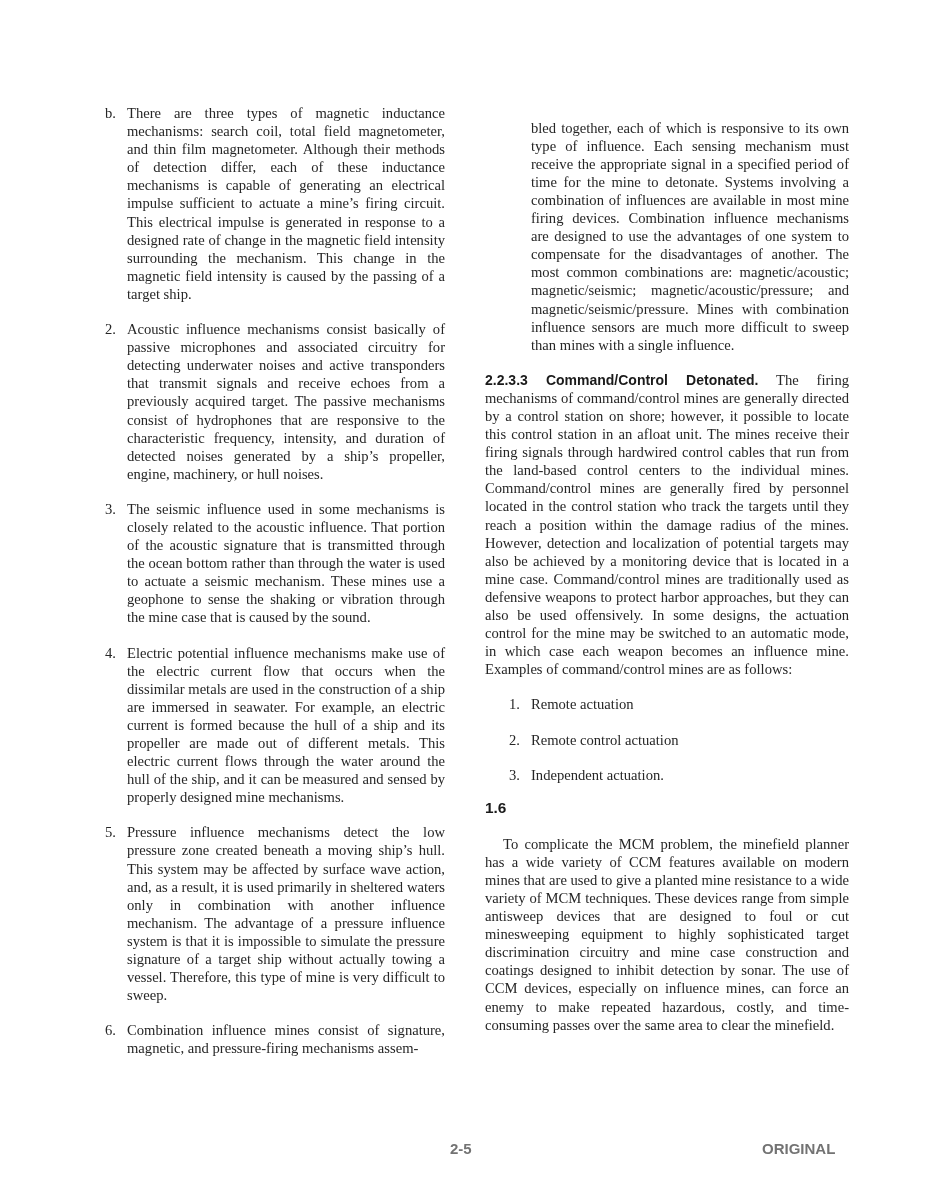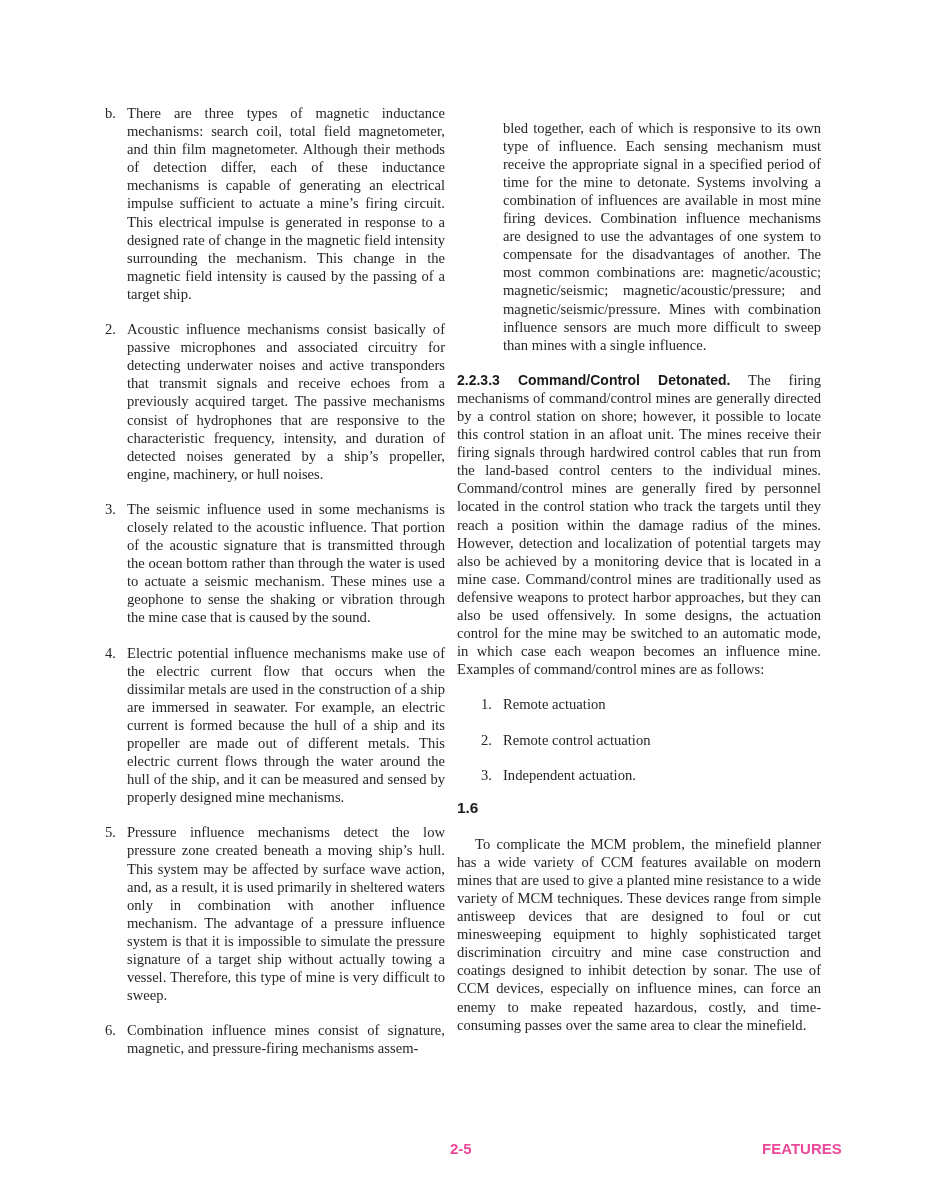--- a/index.html
+++ b/index.html
@@ -1,34 +1,34 @@
 <!DOCTYPE html>
 <html><head>
   <meta charset="utf-8">
   <style>
     html, body { margin: 0; padding: 0; background: #ffffff; }
     body { width: 926px; height: 1198px; position: relative; overflow: hidden; }
     .page { position: absolute; left: 0; top: 0; width: 926px; height: 1198px; background: #fff; color: #222; }
     .col { position: absolute; font-family: "Liberation Serif", serif; font-size: 14.6px; line-height: 18.1px; text-align: justify; color: #262626; }
     .col-left { left: 105px; top: 104px; width: 340px; }
-    .col-right { left: 457px; top: 104px; width: 364px; }
+    .col-right { left: 485px; top: 104px; width: 364px; }
     .item { display: flex; margin-bottom: 17px; }
     .item .num { flex: 0 0 22px; text-align: left; }
     .item .txt { flex: 1; text-align: justify; }
     .item-b .num { flex: 0 0 22px; }
     .cont { padding-left: 46px; margin-bottom: 17px; }
     .para { margin: 0 0 17px 0; }
     .h-inline { font-family: "Liberation Sans", sans-serif; font-weight: bold; font-size: 14px; color: #1a1a1a; }
     .sublist { padding-left: 24px; margin: 4px 0 0 0; }
     .sublist .sub { display: flex; margin-bottom: 17px; }
     .sublist .sub .num { flex: 0 0 22px; }
     .section-h { display: flex; font-family: "Liberation Sans", sans-serif; font-weight: bold; font-size: 15.4px; line-height: 18px; color: #1a1a1a; margin: -2px 0 18px 0; }
     .section-h .snum { flex: 0 0 34px; }
     .indent { text-indent: 18px; }
-    .footer { position: absolute; top: 1140px; font-family: "Liberation Sans", sans-serif; font-weight: bold; font-size: 15px; color: #ec4899; }
+    .footer { position: absolute; top: 1140px; font-family: "Liberation Sans", sans-serif; font-weight: bold; font-size: 15px; color: #737373; }
     .footer-page { left: 450px; }
     .footer-status { left: 762px; }
   </style>
 </head>
 <body>
 
 <div class="page">
 
   <div class="col col-left">
     <div class="item item-b">
@@ -80,14 +80,14 @@
     </div>
 
     <div class="section-h">
       <span class="snum">1.6</span>
     </div>
 
     <p class="para indent">To complicate the MCM problem, the minefield planner has a wide variety of CCM features available on modern mines that are used to give a planted mine resistance to a wide variety of MCM techniques. These devices range from simple antisweep devices that are designed to foul or cut minesweeping equipment to highly sophisticated target discrimination circuitry and mine case construction and coatings designed to inhibit detection by sonar. The use of CCM devices, especially on influence mines, can force an enemy to make repeated hazardous, costly, and time-consuming passes over the same area to clear the minefield.</p>
   </div>
 
   <div class="footer footer-page">2-5</div>
-  <div class="footer footer-status">FEATURES</div>
+  <div class="footer footer-status">ORIGINAL</div>
 </div>
 
 </body></html>

